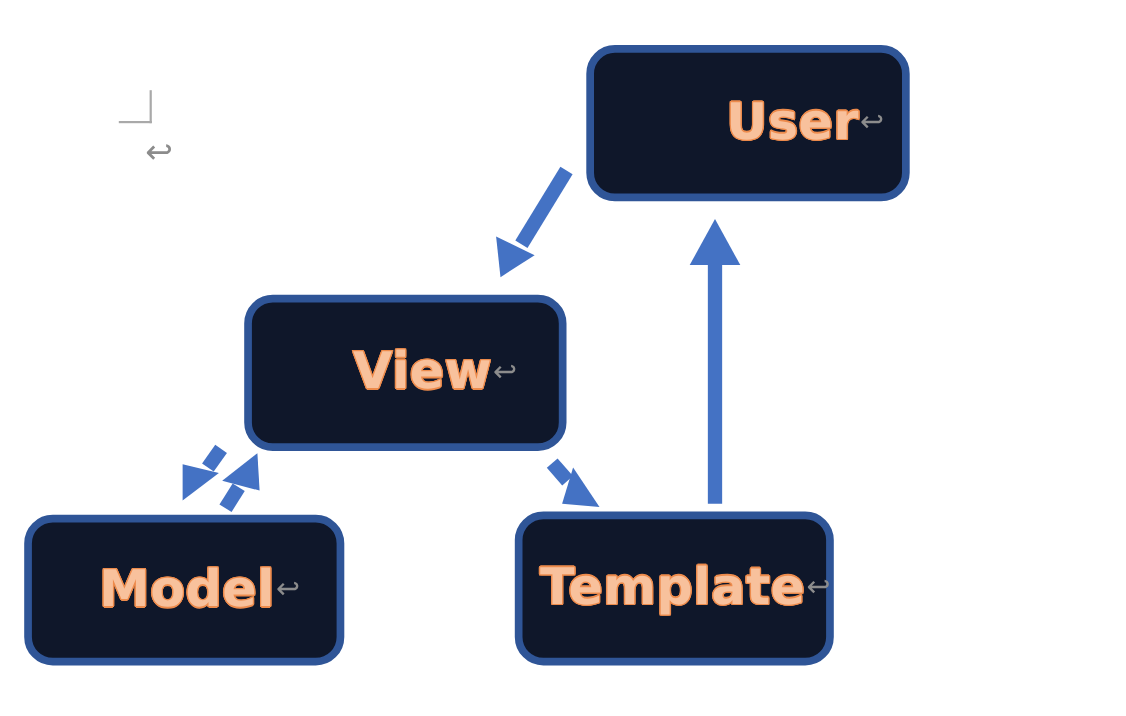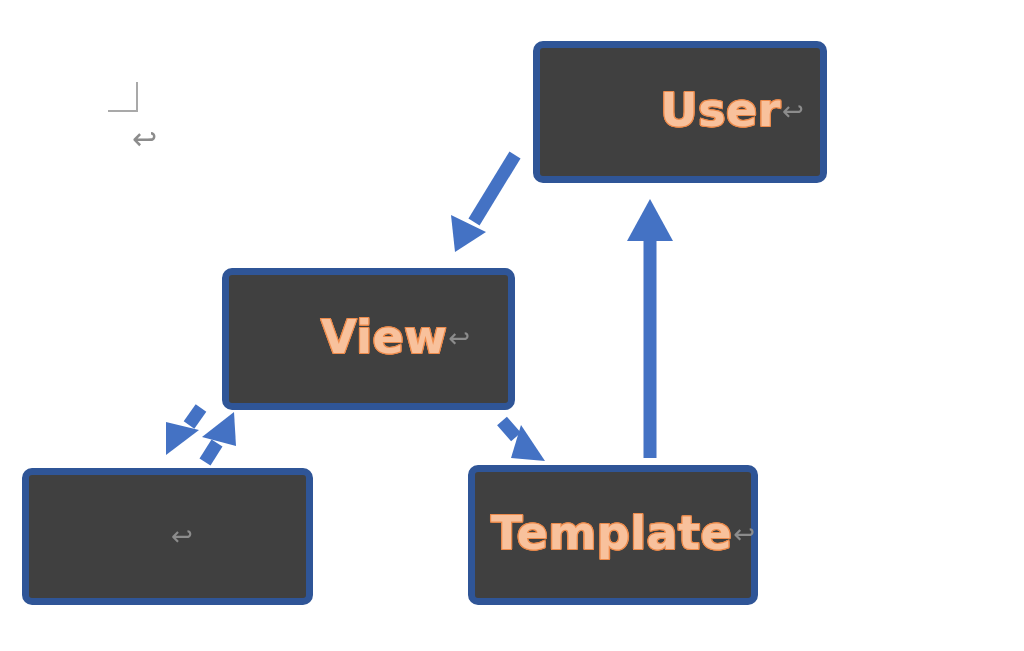--- a/index.html
+++ b/index.html
@@ -21,23 +21,23 @@
   .svg-layer {
     position: absolute;
     left: 0;
     top: 0;
     width: 1024px;
     height: 651px;
   }
   .node-box {
     position: absolute;
     box-sizing: border-box;
-    background: #404040;
+    background: #0f172a;
     border: 7px solid #2F5597;
-    border-radius: 10px;
+    border-radius: 26px;
     display: flex;
     align-items: center;
     justify-content: center;
   }
   .node-inner {
     display: flex;
     align-items: center;
     justify-content: center;
     white-space: nowrap;
     transform: translateY(-1px);
@@ -155,20 +155,21 @@
 
   <div class="node-box" id="node-view">
     <div class="node-inner">
       <span class="node-label">View</span>
       <span class="pilcrow">↩</span>
     </div>
   </div>
 
   <div class="node-box" id="node-model">
     <div class="node-inner">
+      <span class="node-label">Model</span>
       <span class="pilcrow">↩</span>
     </div>
   </div>
 
   <div class="node-box" id="node-template">
     <div class="node-inner">
       <span class="node-label">Template</span>
       <span class="pilcrow">↩</span>
     </div>
   </div>

